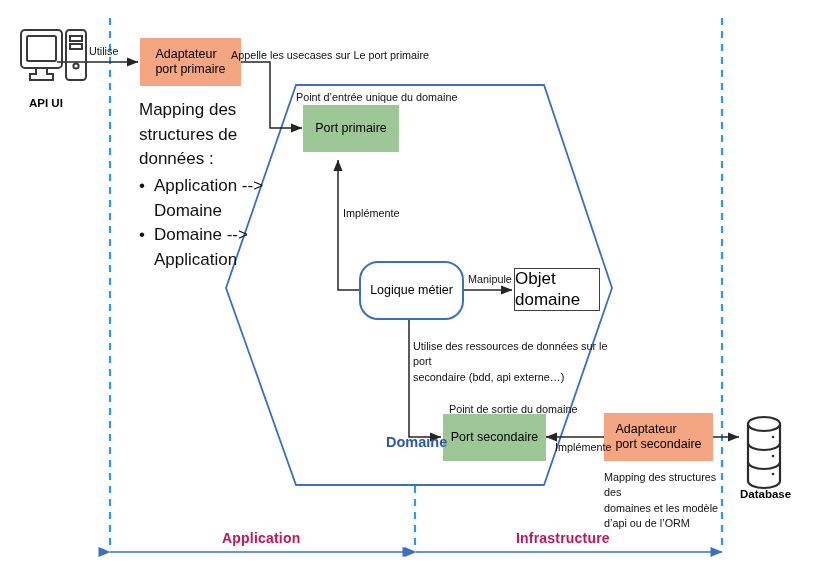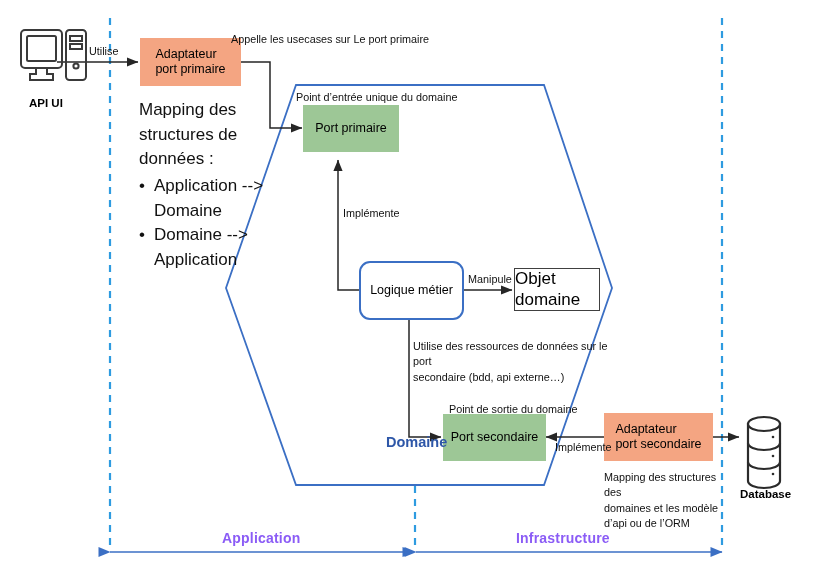--- a/index.html
+++ b/index.html
@@ -19,26 +19,26 @@
     font-size:12.5px;
   }
   .port{
     background:#9DC796;border:1px solid #9DC796;color:#000;
     font-size:12.5px;
   }
   .plainbox{
     background:#ffffff;border:1.4px solid #404040;color:#000;font-size:17px;
   }
   .roundbox{
-    background:#ffffff;border:2px solid #3B6FC4;border-radius:11px;color:#000;font-size:12.5px;
+    background:#ffffff;border:2px solid #3B6FC4;border-radius:19px;color:#000;font-size:12.5px;
   }
 
   .label{position:absolute;color:#111;font-size:10.8px;line-height:1.42;}
   .caption{position:absolute;font-size:11.5px;font-weight:bold;color:#000;}
-  .zonelabel{position:absolute;font-size:14px;font-weight:bold;color:#8b5cf6;letter-spacing:.2px;}
+  .zonelabel{position:absolute;font-size:14px;font-weight:bold;color:#be185d;letter-spacing:.2px;}
   .domlabel{position:absolute;font-size:14.5px;font-weight:bold;color:#2E57A8;}
 
   .bullets{position:absolute;font-size:17px;color:#111;line-height:1.45;}
   .bullets .b{display:flex;gap:9px;}
   .bullets .b .dot{width:6px;}
 </style>
 </head>
 <body>
 
 <div class="stage">
@@ -127,21 +127,21 @@
 
   <div class="node adapter" style="left:604px;top:413px;width:109px;height:48px;">
     <div>
       <div>Adaptateur</div>
       <div>port secondaire</div>
     </div>
   </div>
 
   <div class="label" style="left:89px;top:44px;">Utilise</div>
 
-  <div class="label" style="left:231px;top:32px;white-space:nowrap;">Appelle les usecases sur Le port primaire</div>
+  <div class="label" style="left:231px;top:48px;white-space:nowrap;">Appelle les usecases sur Le port primaire</div>
 
   <div class="label" style="left:343px;top:206px;">Implémente</div>
 
   <div class="label" style="left:468px;top:272px;">Manipule</div>
 
   <div class="label" style="left:413px;top:339px;width:200px;">
     <div>Utilise des ressources de données  sur le port</div>
     <div>secondaire (bdd, api externe…)</div>
   </div>
 

